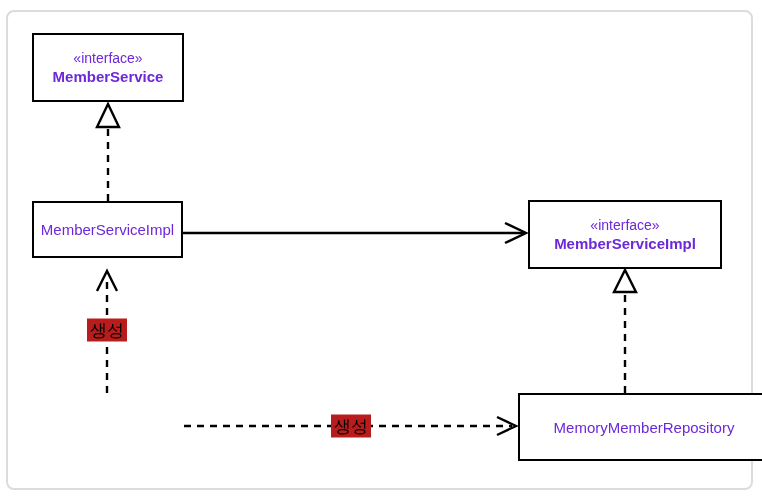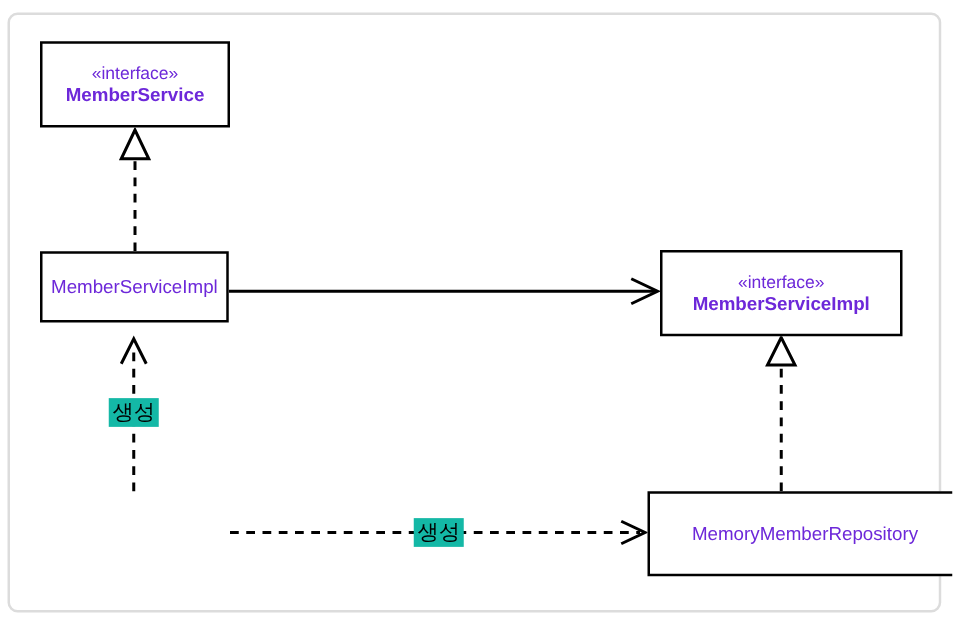--- a/index.html
+++ b/index.html
@@ -60,21 +60,21 @@
 
   #box-member-service        { left: 32px;  top: 33px;  width: 152px; height: 69px; }
   #box-member-service-impl   { left: 32px;  top: 201px; width: 151px; height: 57px; }
   #box-member-repository     { left: 528px; top: 200px; width: 194px; height: 69px; }
   #box-app-config            { left: 32px;  top: 393px; width: 152px; height: 69px; }
   #box-memory-member-repo    { left: 518px; top: 393px; width: 252px; height: 68px; }
 
   .edge-label {
     position: absolute;
     transform: translate(-50%, -50%);
-    background: #14b8a6;
+    background: #b91c1c;
     padding: 0 3px;
     font-size: 17px;
     color: #000000;
     white-space: nowrap;
   }
   #label-create-vertical   { left: 107px; top: 330px; }
   #label-create-horizontal { left: 351px; top: 426px; }
 </style>
 </head>
 <body>

